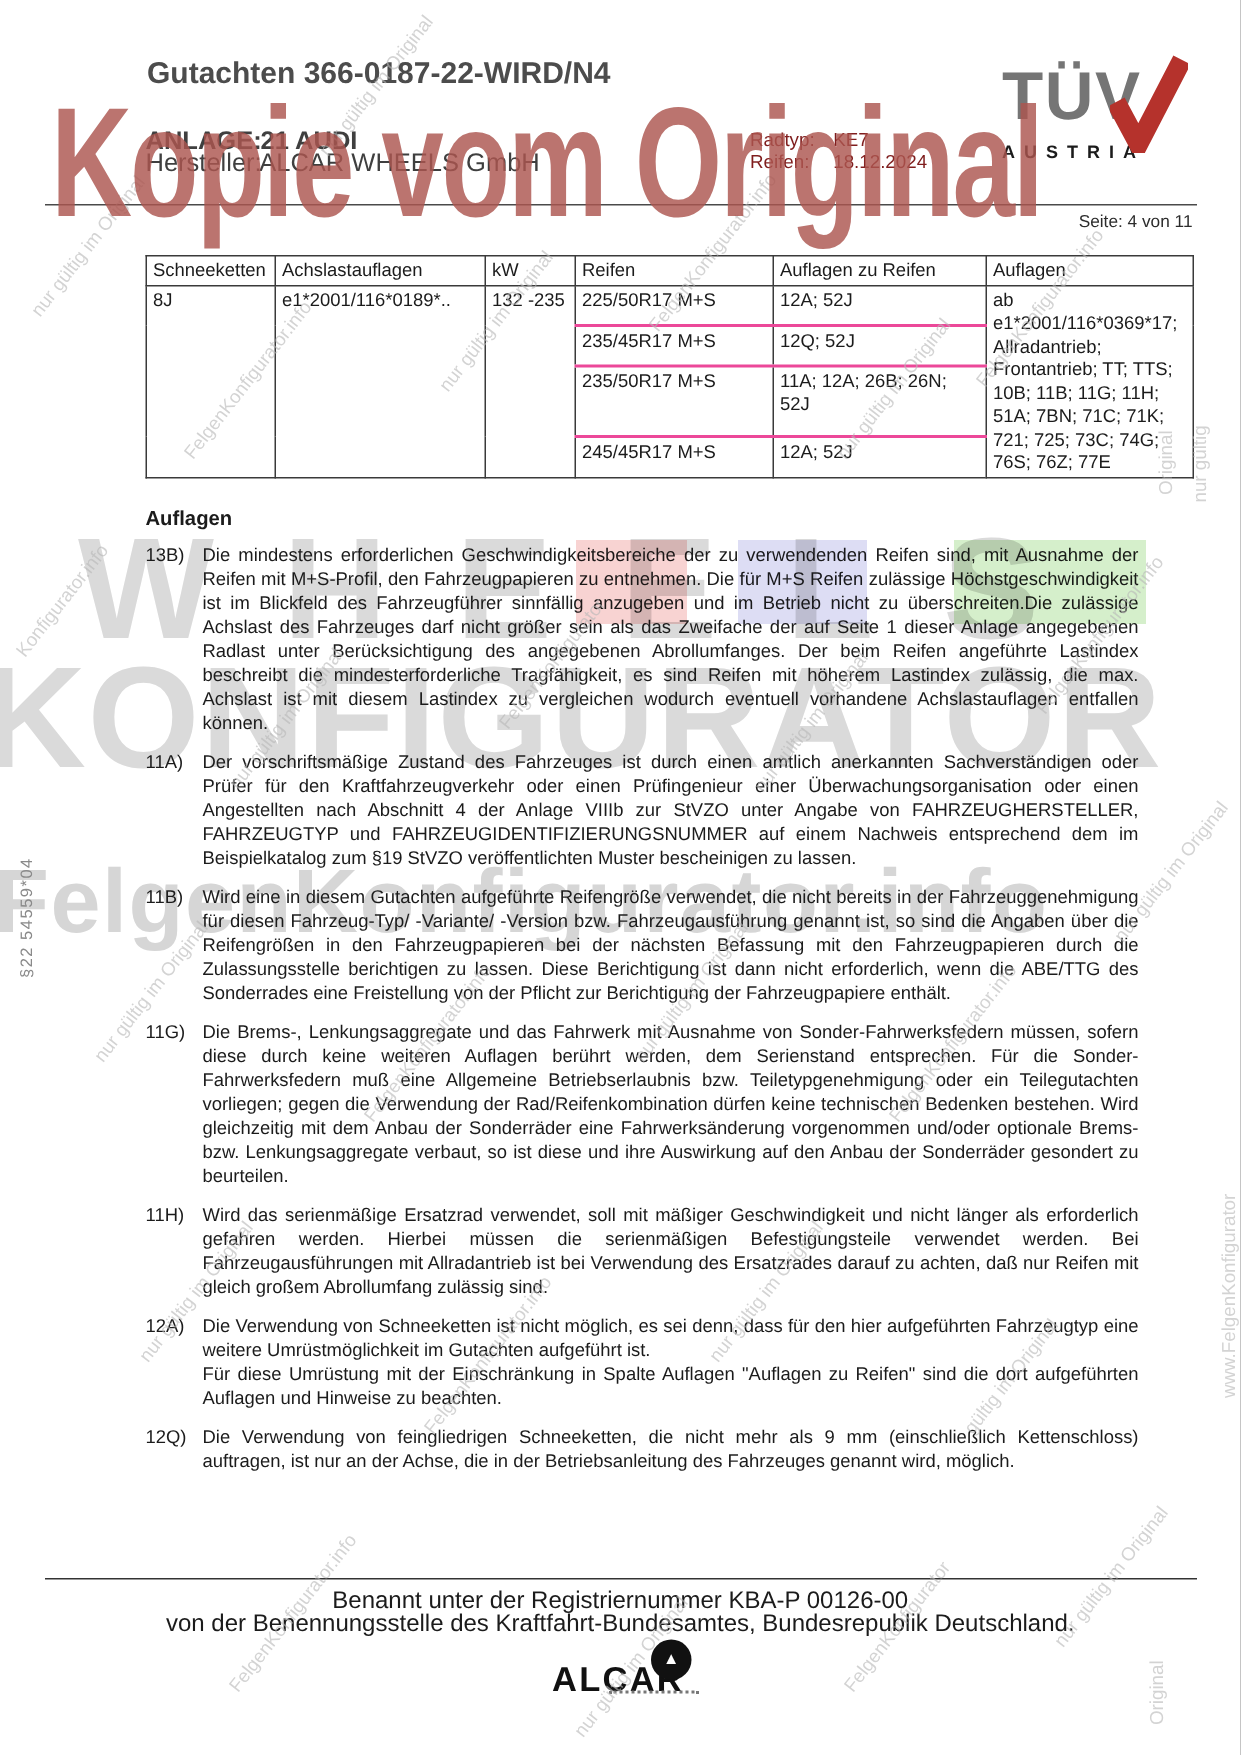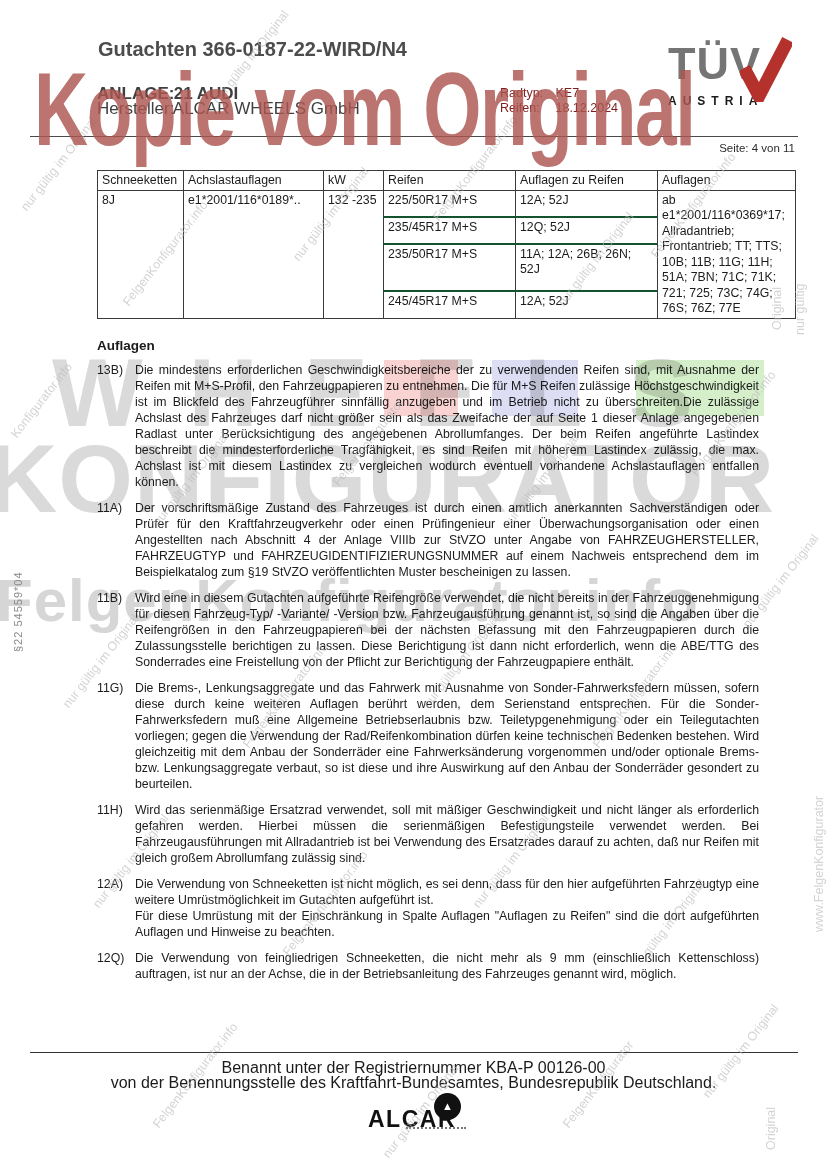--- a/index.html
+++ b/index.html
@@ -46,21 +46,21 @@
   .sales{position:absolute;left:100px;top:155px;font-size:12.5px;}
   .sales .val{font-weight:bold;margin-left:52px;}
   
   .spec-table{position:absolute;left:97px;top:170px;border-collapse:collapse;table-layout:fixed;}
   .spec-table th,.spec-table td{
     border:1px solid #3a3a3a;vertical-align:top;padding:2px 4px 1px 4px;
     font-size:12.3px;line-height:15.5px;font-weight:normal;text-align:left;
     overflow:hidden;
   }
   .spec-table .pre{white-space:pre-line;}
-  .spec-table tr.tire-sep td{border-top:2px solid #14532d;}
+  .spec-table tr.tire-sep td{border-top:2px solid #ec4899;}
   
   .aufl{position:absolute;left:97px;top:338px;width:662px;}
   .aufl-h{font-size:13.5px;font-weight:bold;margin-bottom:9px;}
   .item{display:flex;margin-bottom:10px;}
   .item-code{flex:0 0 38px;font-size:12.3px;line-height:16px;}
   .item-text{flex:1;font-size:12.3px;line-height:16px;text-align:justify;white-space:pre-line;}
   
   .foot{position:absolute;left:0;top:1060px;width:100%;text-align:center;font-size:16px;line-height:15px;}
   .alcar{position:absolute;left:368px;top:1093px;width:110px;height:46px;}
   .alcar-word{position:absolute;left:0;top:13px;font-size:23px;font-weight:bold;letter-spacing:1.5px;color:#111;}

